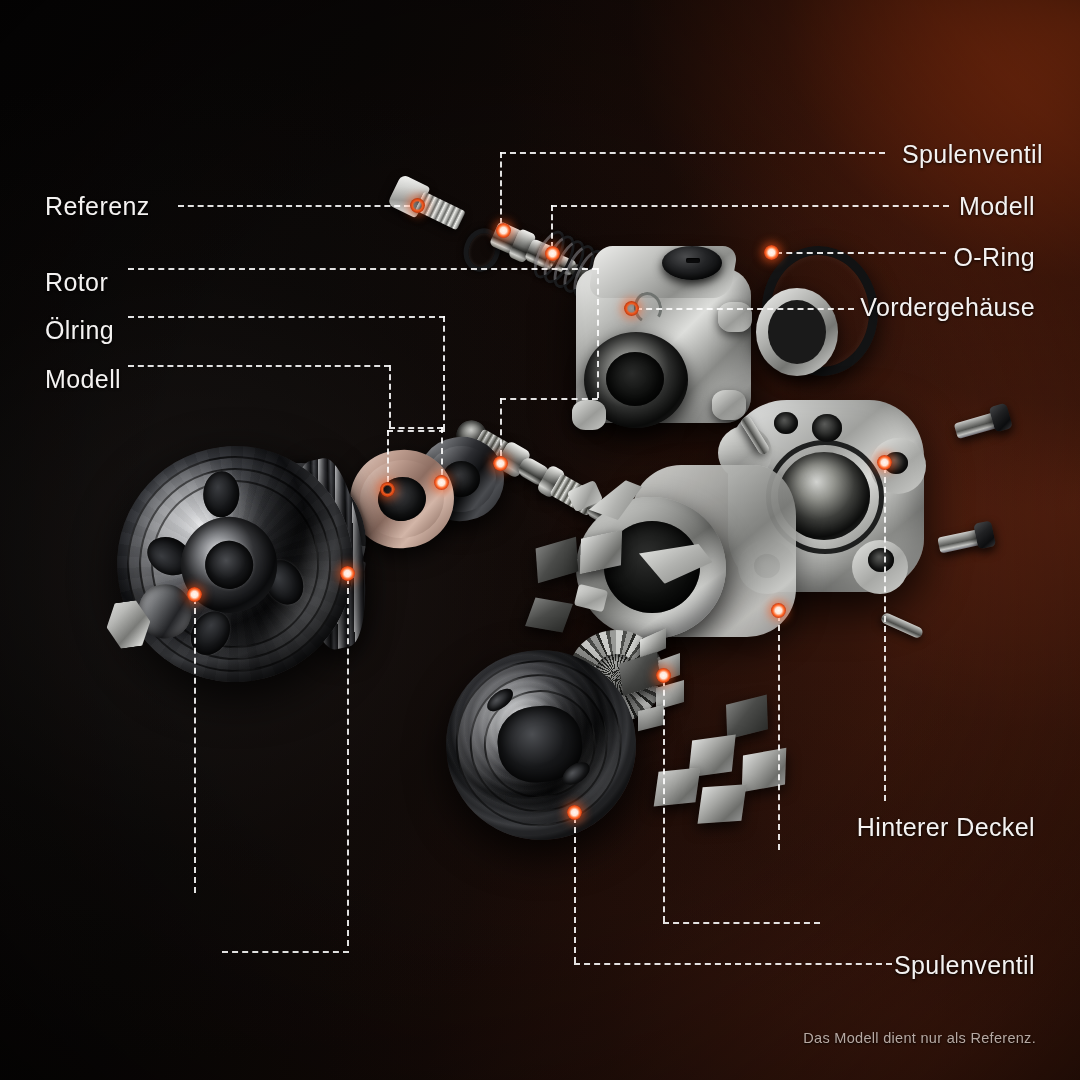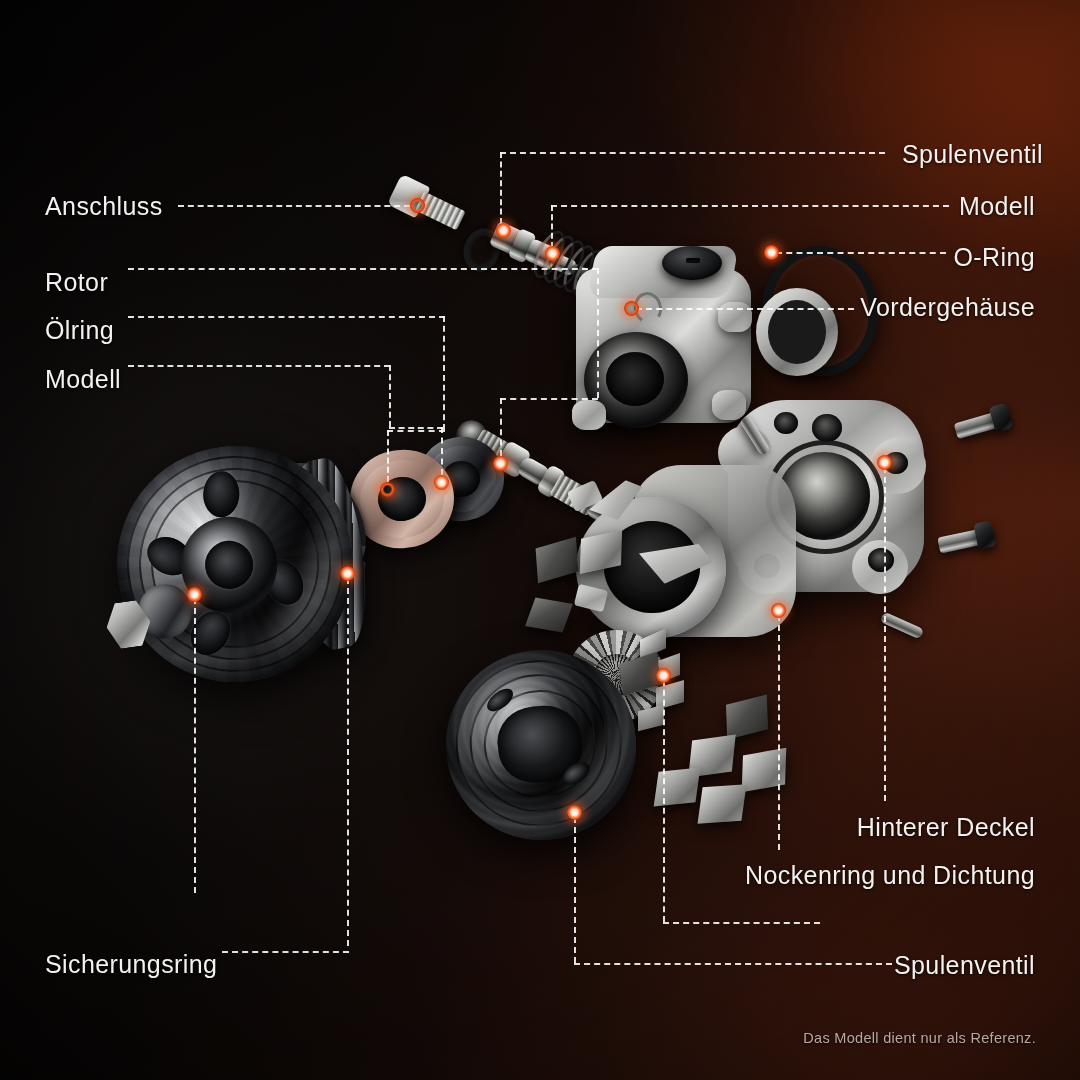--- a/index.html
+++ b/index.html
@@ -645,29 +645,27 @@
   <div class="hot" style="left:500px;top:463px;"></div>
   <div class="hot ring" style="left:387px;top:489px;"></div>
   <div class="hot" style="left:441px;top:482px;"></div>
   <div class="hot" style="left:884px;top:462px;"></div>
   <div class="hot" style="left:194px;top:594px;"></div>
   <div class="hot" style="left:347px;top:573px;"></div>
   <div class="hot" style="left:778px;top:610px;"></div>
   <div class="hot" style="left:663px;top:675px;"></div>
   <div class="hot" style="left:574px;top:812px;"></div>
 
-  <div class="lbl" style="left:45px;top:192px;">Anschluss</div>
+  <div class="lbl" style="left:45px;top:192px;">Referenz</div>
   <div class="lbl" style="left:45px;top:268px;">Rotor</div>
   <div class="lbl" style="left:45px;top:316px;">Ölring</div>
   <div class="lbl" style="left:45px;top:365px;">Modell</div>
-  <div class="lbl" style="left:45px;top:950px;">Sicherungsring</div>
 
   <div class="lbl right" style="left:1043px;top:140px;">Spulenventil</div>
   <div class="lbl right" style="left:1035px;top:192px;">Modell</div>
   <div class="lbl right" style="left:1035px;top:243px;">O-Ring</div>
   <div class="lbl right" style="left:1035px;top:813px;">Hinterer Deckel</div>
   <div class="lbl right" style="left:1035px;top:293px;">Vordergehäuse</div>
-  <div class="lbl right" style="left:1035px;top:861px;">Nockenring und Dichtung</div>
   <div class="lbl right" style="left:1035px;top:951px;">Spulenventil</div>
 
   <div class="footnote">Das Modell dient nur als Referenz.</div>
 
 </div>
 
 </body></html>

